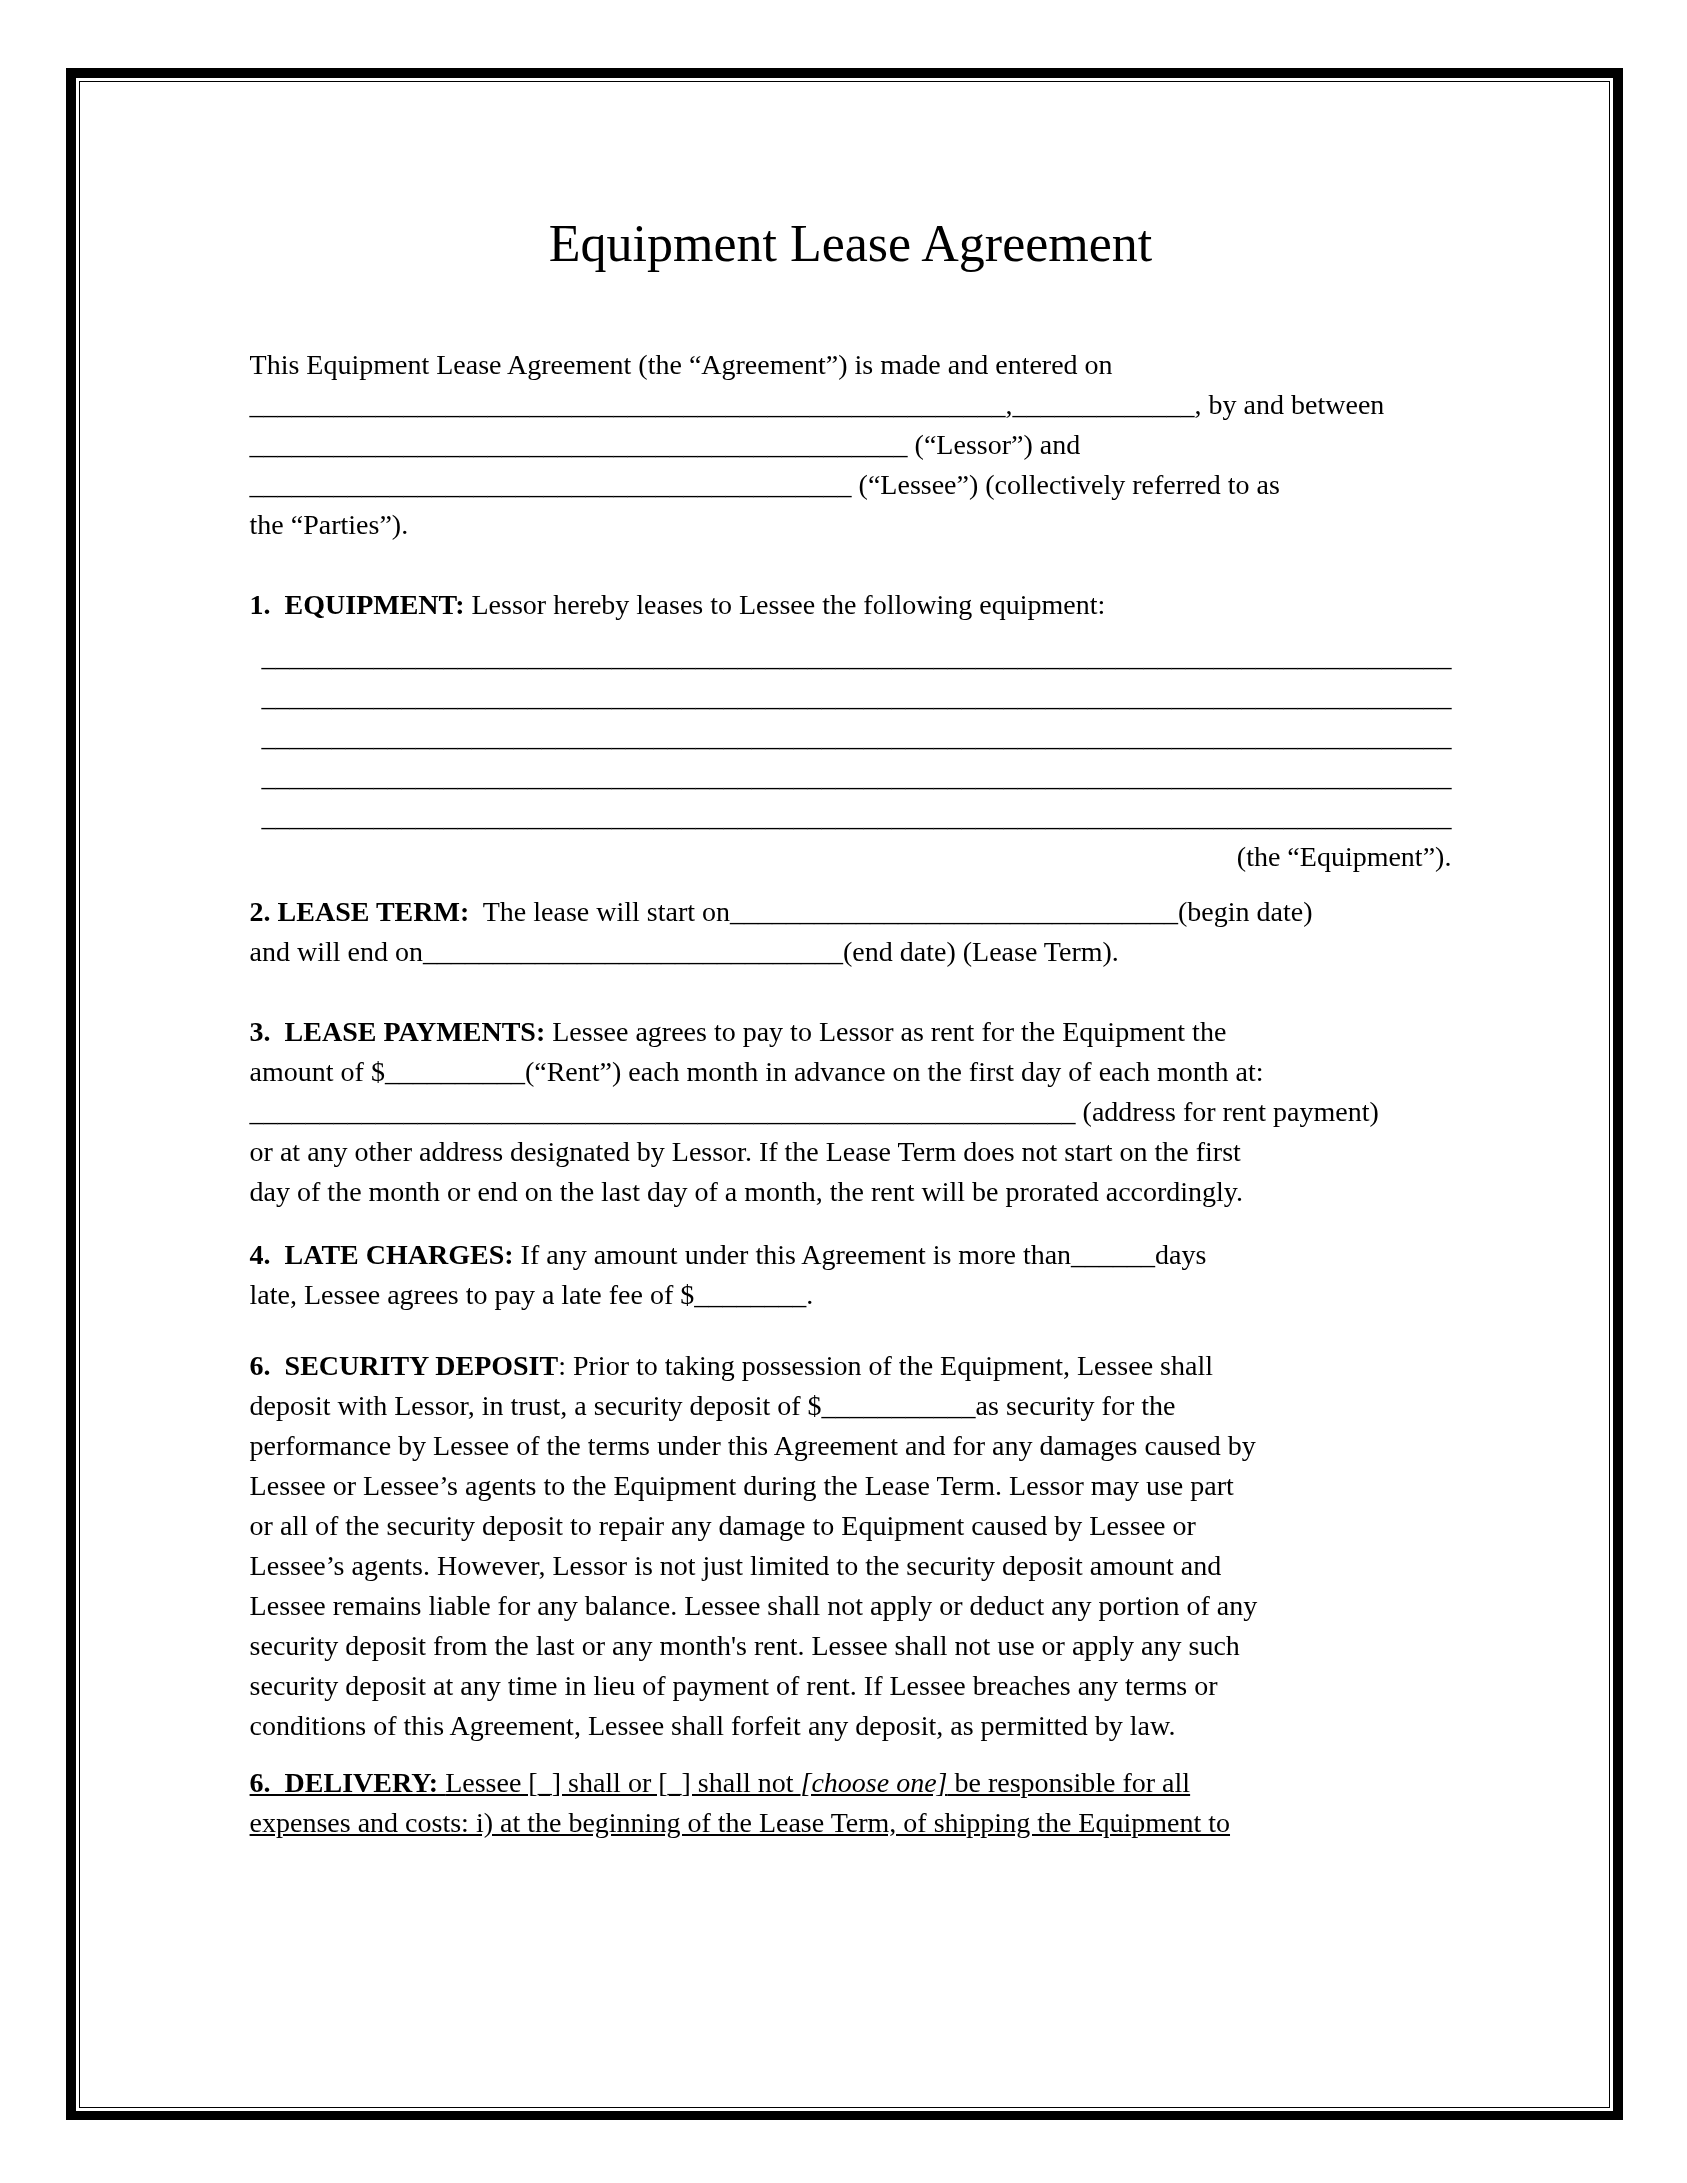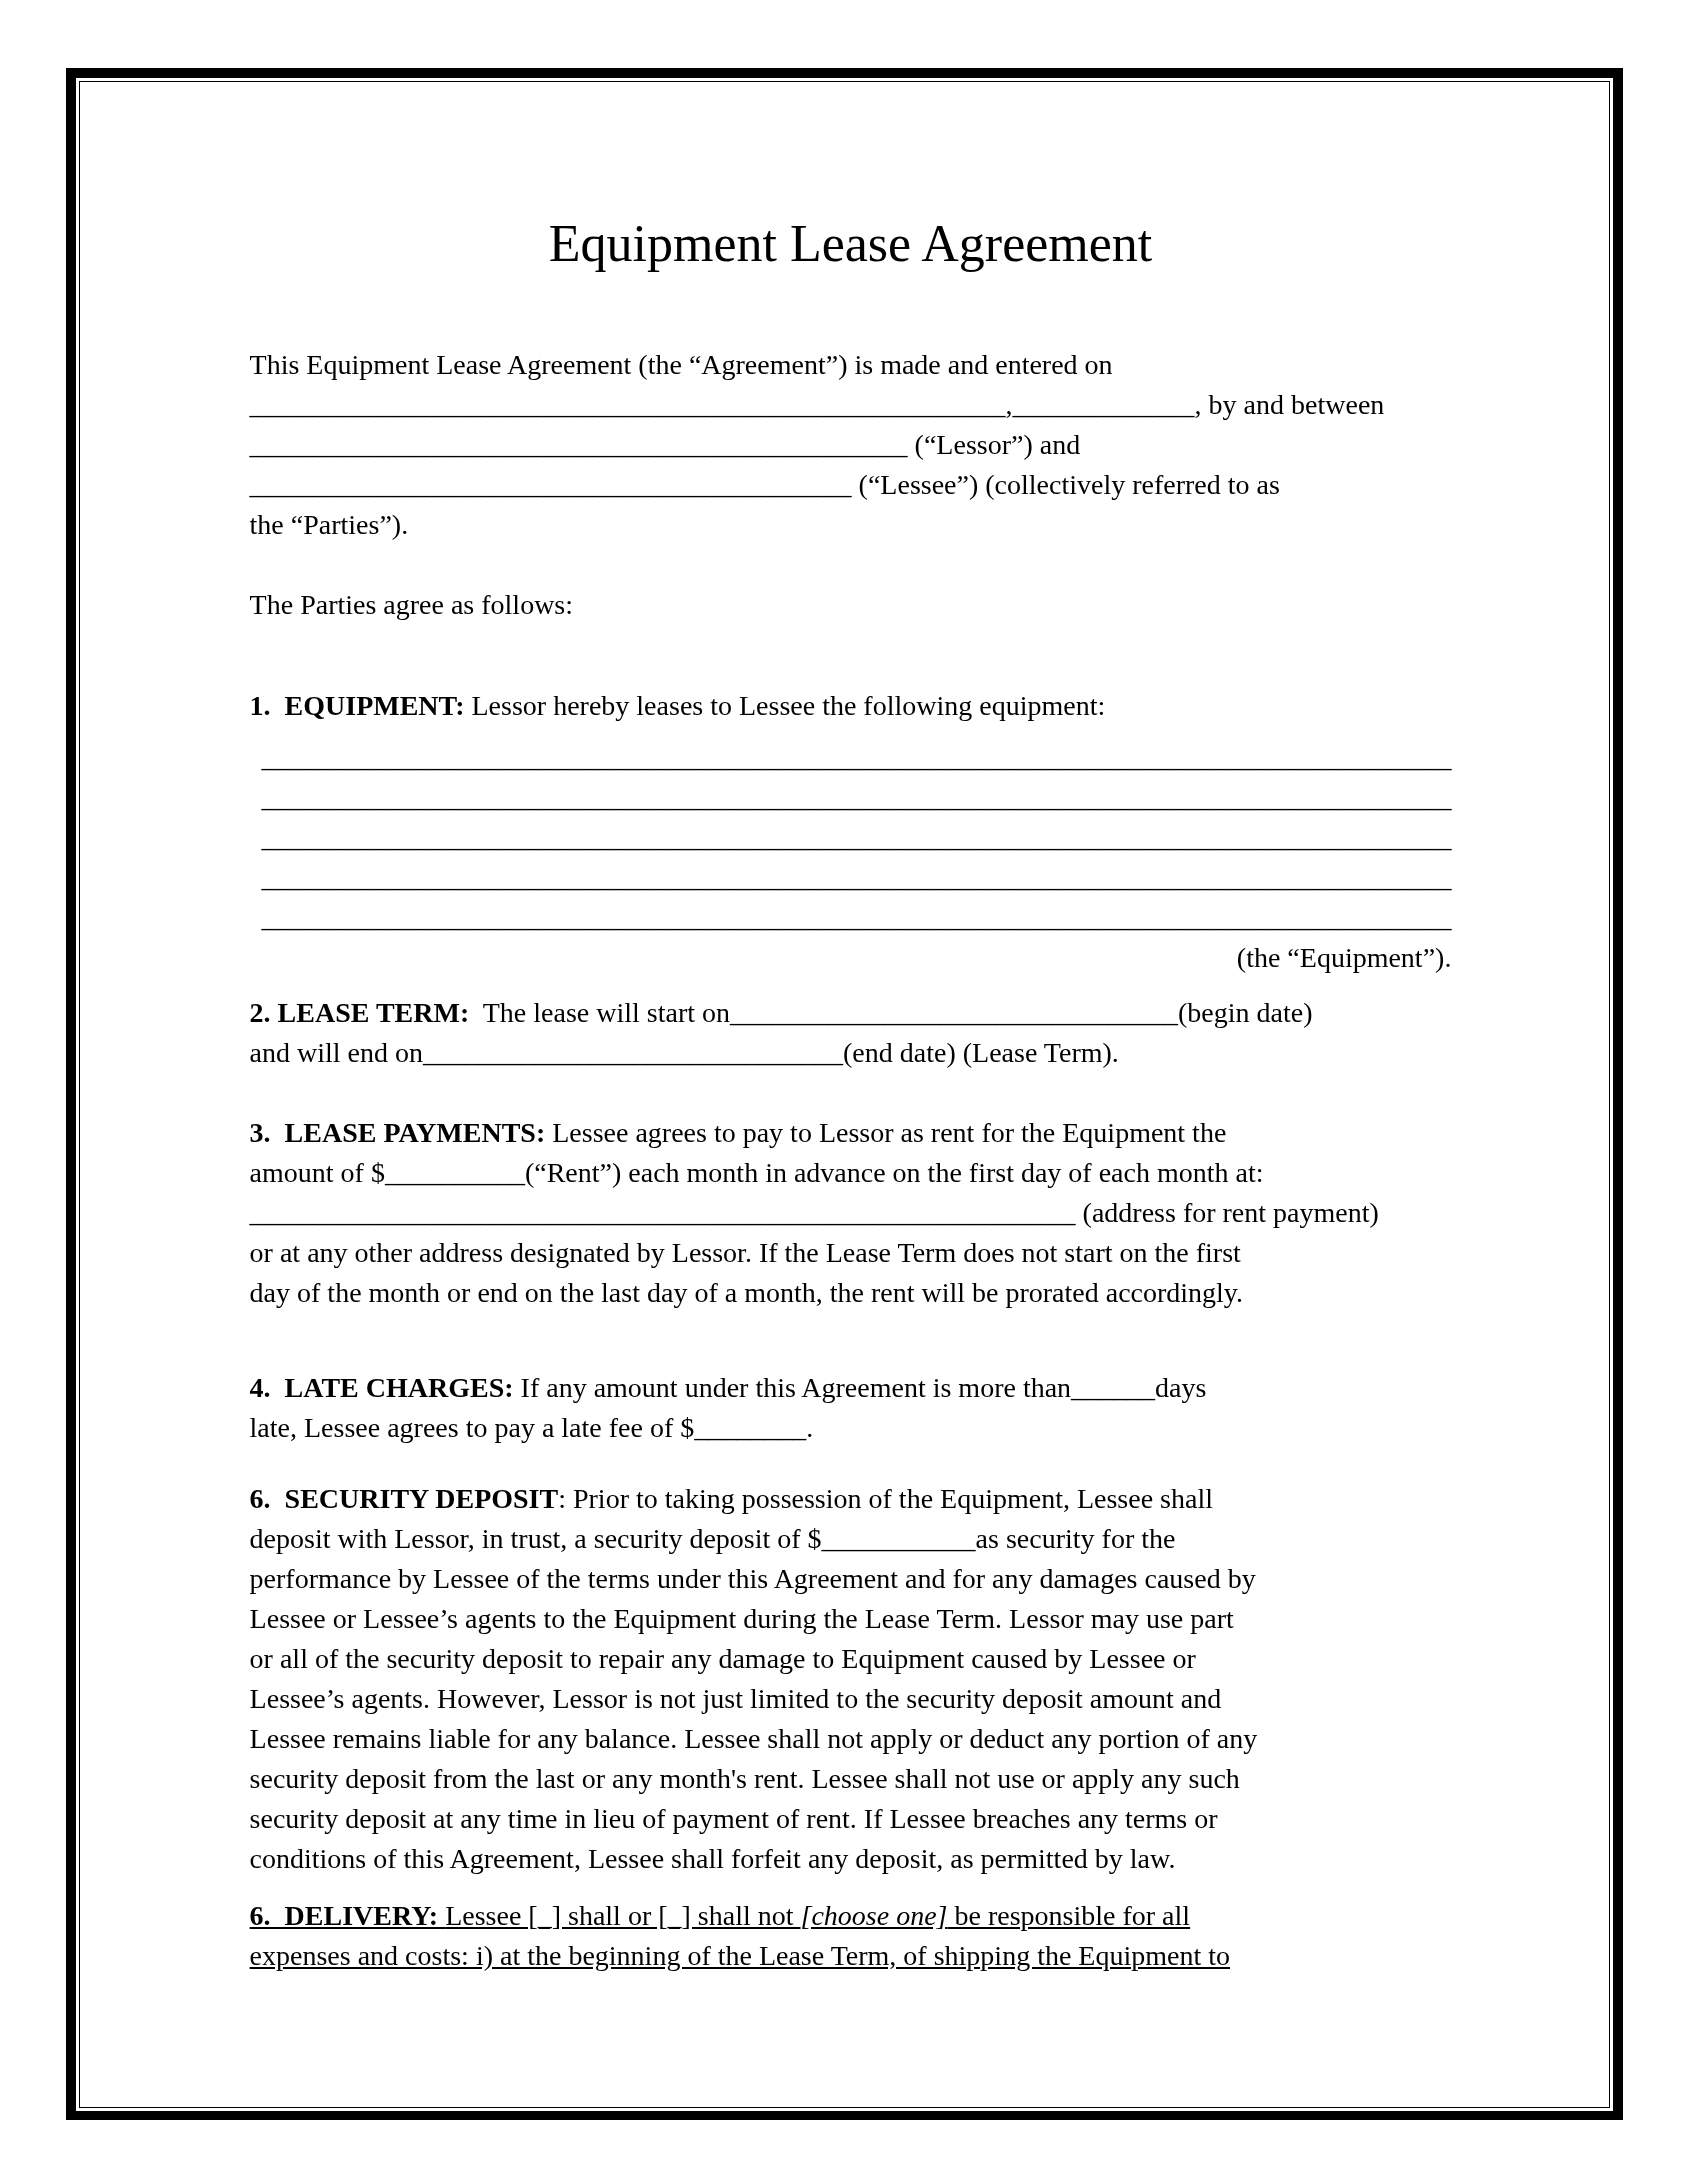--- a/index.html
+++ b/index.html
@@ -55,40 +55,39 @@
   }
   .seg-bold { font-weight: bold; }
   .seg-italic { font-style: italic; }
   .seg-normal { font-weight: normal; font-style: normal; }
 
   
   [data-name="parties-agree-line"]      { margin-bottom: 61px; }
   [data-name="section-1-equipment"]     { margin-bottom: 12.2px; }
   [data-name="equipment-blank-lines"]   { margin-bottom: 15px; text-align: right; }
   [data-name="section-2-lease-term"]    { margin-bottom: 40px; }
-  [data-name="section-3-lease-payments"]{ margin-bottom: 55px; }
+  [data-name="section-3-lease-payments"]{ margin-bottom: 23px; }
   [data-name="section-4-late-charges"]  { margin-bottom: 31px; }
   [data-name="section-5-security-deposit"] { margin-bottom: 17.5px; }
   [data-name="section-6-delivery"]      { margin-bottom: 0; text-decoration: underline; }
 </style>
 </head>
 <body>
 
 <div class="page" data-name="document-page">
   <div class="frame-outer" data-name="page-border-frame">
     <div class="frame-inner" data-name="page-border-inner-line">
       <div class="content" data-name="document-content">
         <h1 class="doc-title" data-name="document-title">Equipment Lease Agreement</h1>
         <div data-name="document-body">
             <p class="block" data-name="intro-paragraph"><span class="seg-normal" data-name="intro-paragraph-segment-0">This Equipment Lease Agreement (the “Agreement”) is made and entered on
 ______________________________________________________,_____________, by and between
 _______________________________________________ (“Lessor”) and
 ___________________________________________ (“Lessee”) (collectively referred to as
 the “Parties”).</span></p>
-            <p class="block" data-name="parties-agree-line"><span class="seg-normal" data-name="parties-agree-line-segment-0">The Parties agree as follows:</span></p>
             <p class="block" data-name="section-1-equipment"><span class="seg-bold" data-name="section-1-equipment-segment-0">1.  EQUIPMENT: </span><span class="seg-normal" data-name="section-1-equipment-segment-1">Lessor hereby leases to Lessee the following equipment:</span></p>
             <p class="block" data-name="equipment-blank-lines"><span class="seg-normal" data-name="equipment-blank-lines-segment-0">_____________________________________________________________________________________
 _____________________________________________________________________________________
 _____________________________________________________________________________________
 _____________________________________________________________________________________
 _____________________________________________________________________________________
 (the “Equipment”).</span></p>
             <p class="block" data-name="section-2-lease-term"><span class="seg-bold" data-name="section-2-lease-term-segment-0">2. LEASE TERM:</span><span class="seg-normal" data-name="section-2-lease-term-segment-1">  The lease will start on________________________________(begin date)
 and will end on______________________________(end date) (Lease Term).</span></p>
             <p class="block" data-name="section-3-lease-payments"><span class="seg-bold" data-name="section-3-lease-payments-segment-0">3.  LEASE PAYMENTS: </span><span class="seg-normal" data-name="section-3-lease-payments-segment-1">Lessee agrees to pay to Lessor as rent for the Equipment the

